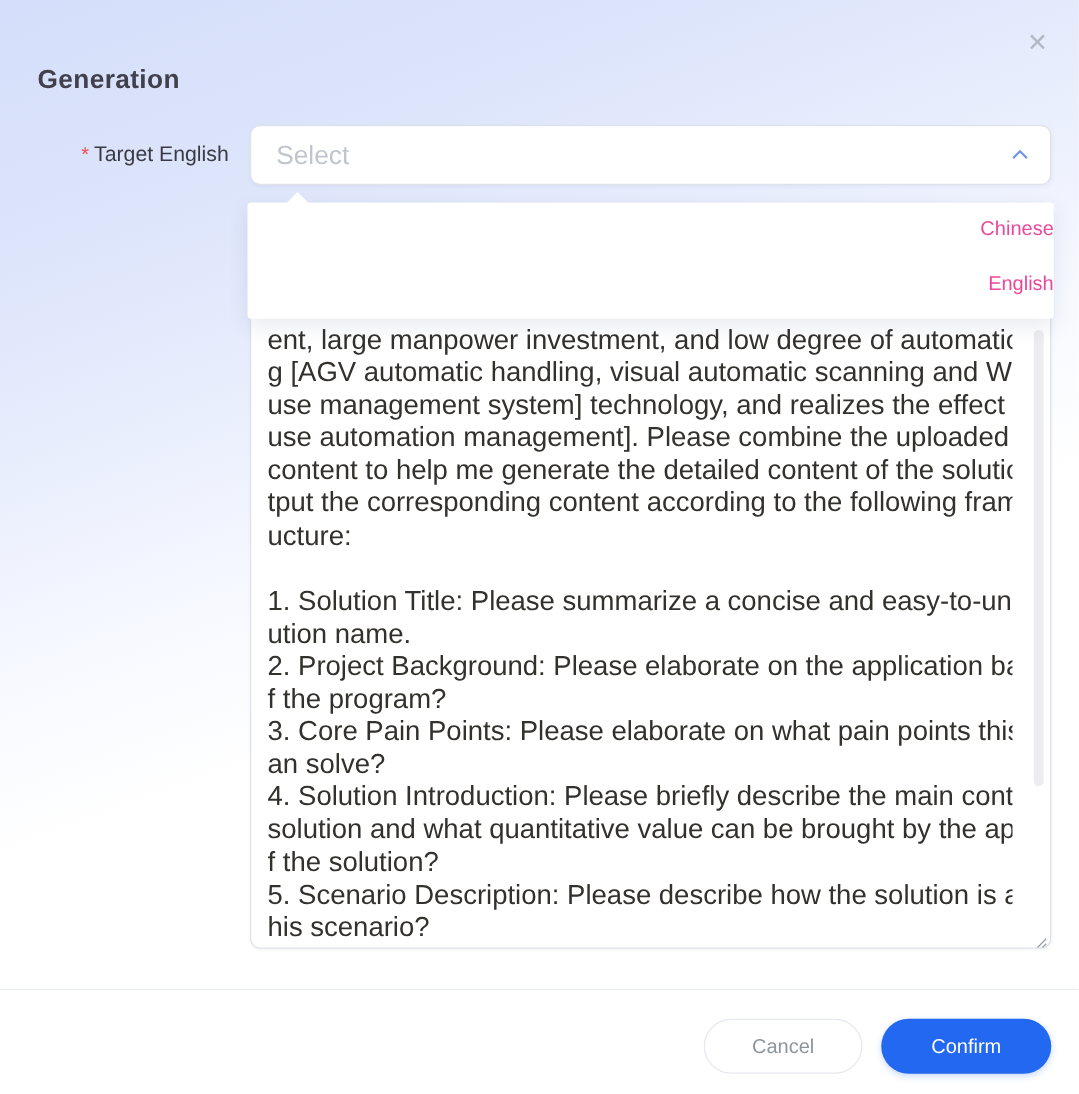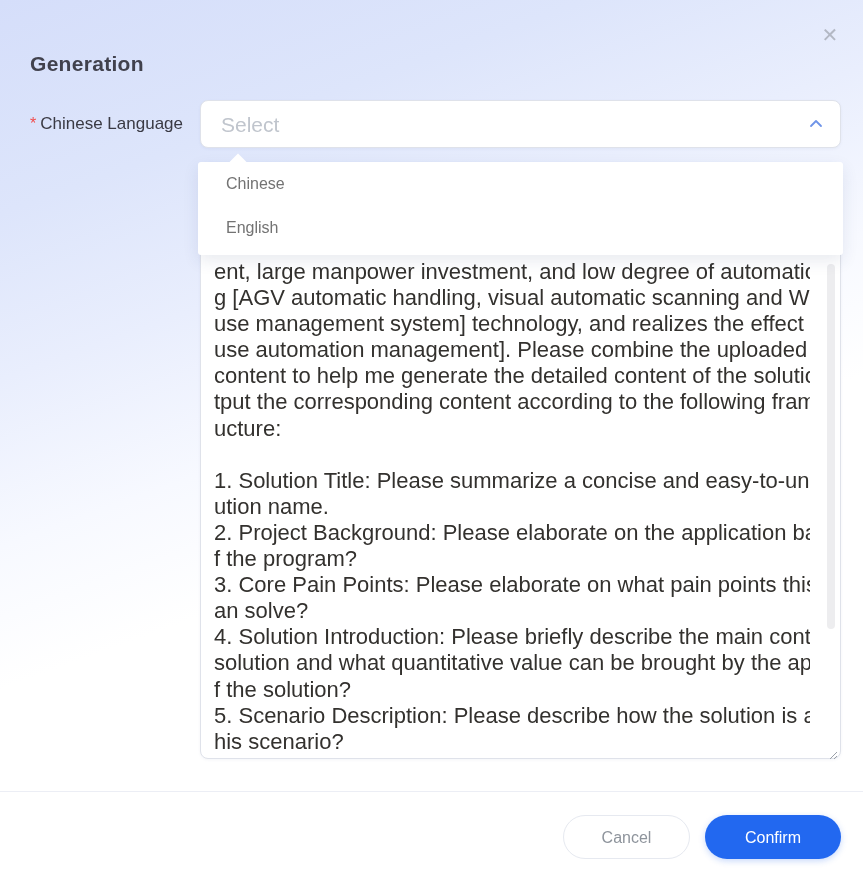--- a/index.html
+++ b/index.html
@@ -42,21 +42,21 @@
     position:absolute;left:198px;top:162px;width:645px;height:93px;
     background:#fff;border-radius:3px;
     box-shadow:0 6px 16px rgba(40,60,110,.10);
   }
   .dropdown-caret{
     position:absolute;left:34px;top:-6px;width:12px;height:12px;
     background:#fff;transform:rotate(45deg);
   }
   .dropdown-option{
     position:relative;height:44px;line-height:44px;padding-left:28px;
-    font-size:16px;color:#737373;cursor:pointer;
+    font-size:16px;color:#ec4899;cursor:pointer;text-align:right;
   }
   
   .textarea-box{
     position:absolute;left:200px;top:162px;width:639px;height:595px;
     background:#fff;border:1px solid #dfe2ea;border-radius:8px;
     box-shadow:0 1px 3px rgba(70,90,140,.06);
   }
   .textarea-content{
     position:absolute;left:13px;right:30px;top:96px;bottom:1px;
     overflow:hidden;white-space:pre;
@@ -90,21 +90,21 @@
 </style>
 </head>
 <body>
 
 <div class="page">
 
   <div class="dlg-title">Generation</div>
   <div class="close-btn">✕</div>
 
   <div class="field-label lbl-target">
-    <span class="req-star">*</span><span>Chinese Language</span>
+    <span class="req-star">*</span><span>Target English</span>
   </div>
 
   <div class="select-box">
     <span class="select-placeholder">Select</span>
     <span class="select-arrow">
       <svg width="16" height="16" viewBox="0 0 16 16">
         <polyline points="3,10 8,5 13,10" fill="none" stroke="#6f94e8" stroke-width="1.8" stroke-linecap="round" stroke-linejoin="round"></polyline>
       </svg>
     </span>
   </div>

